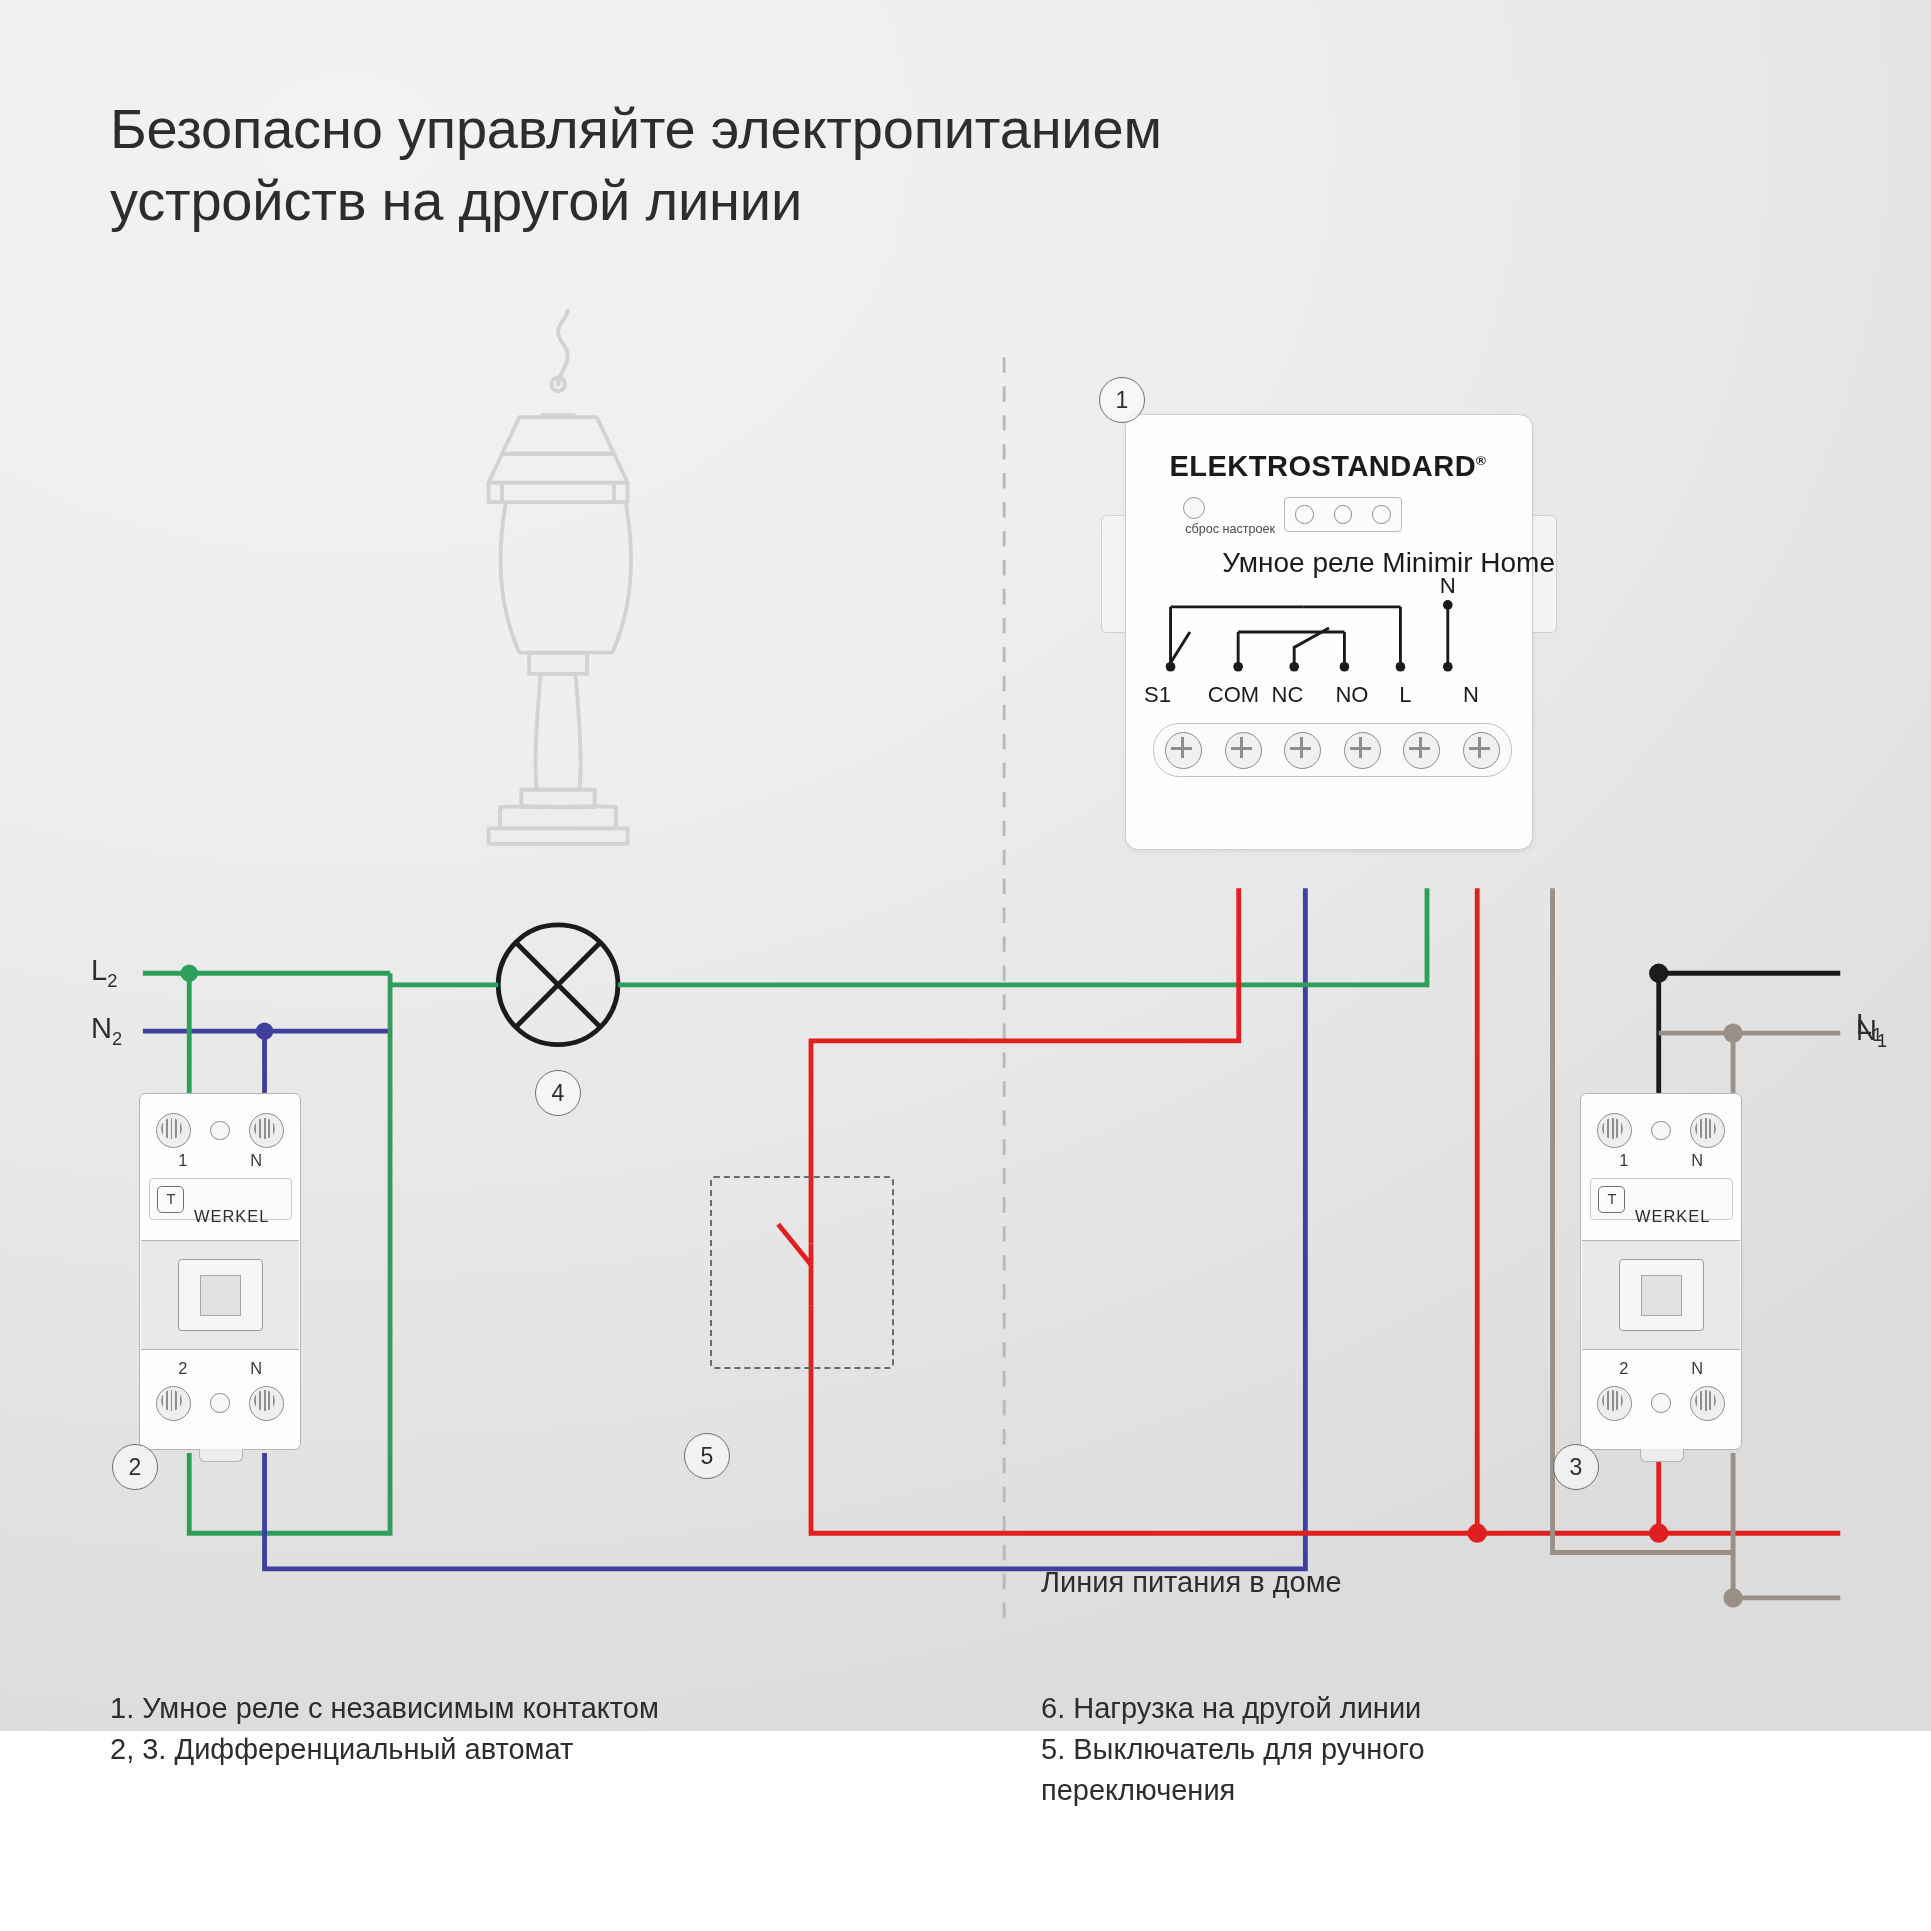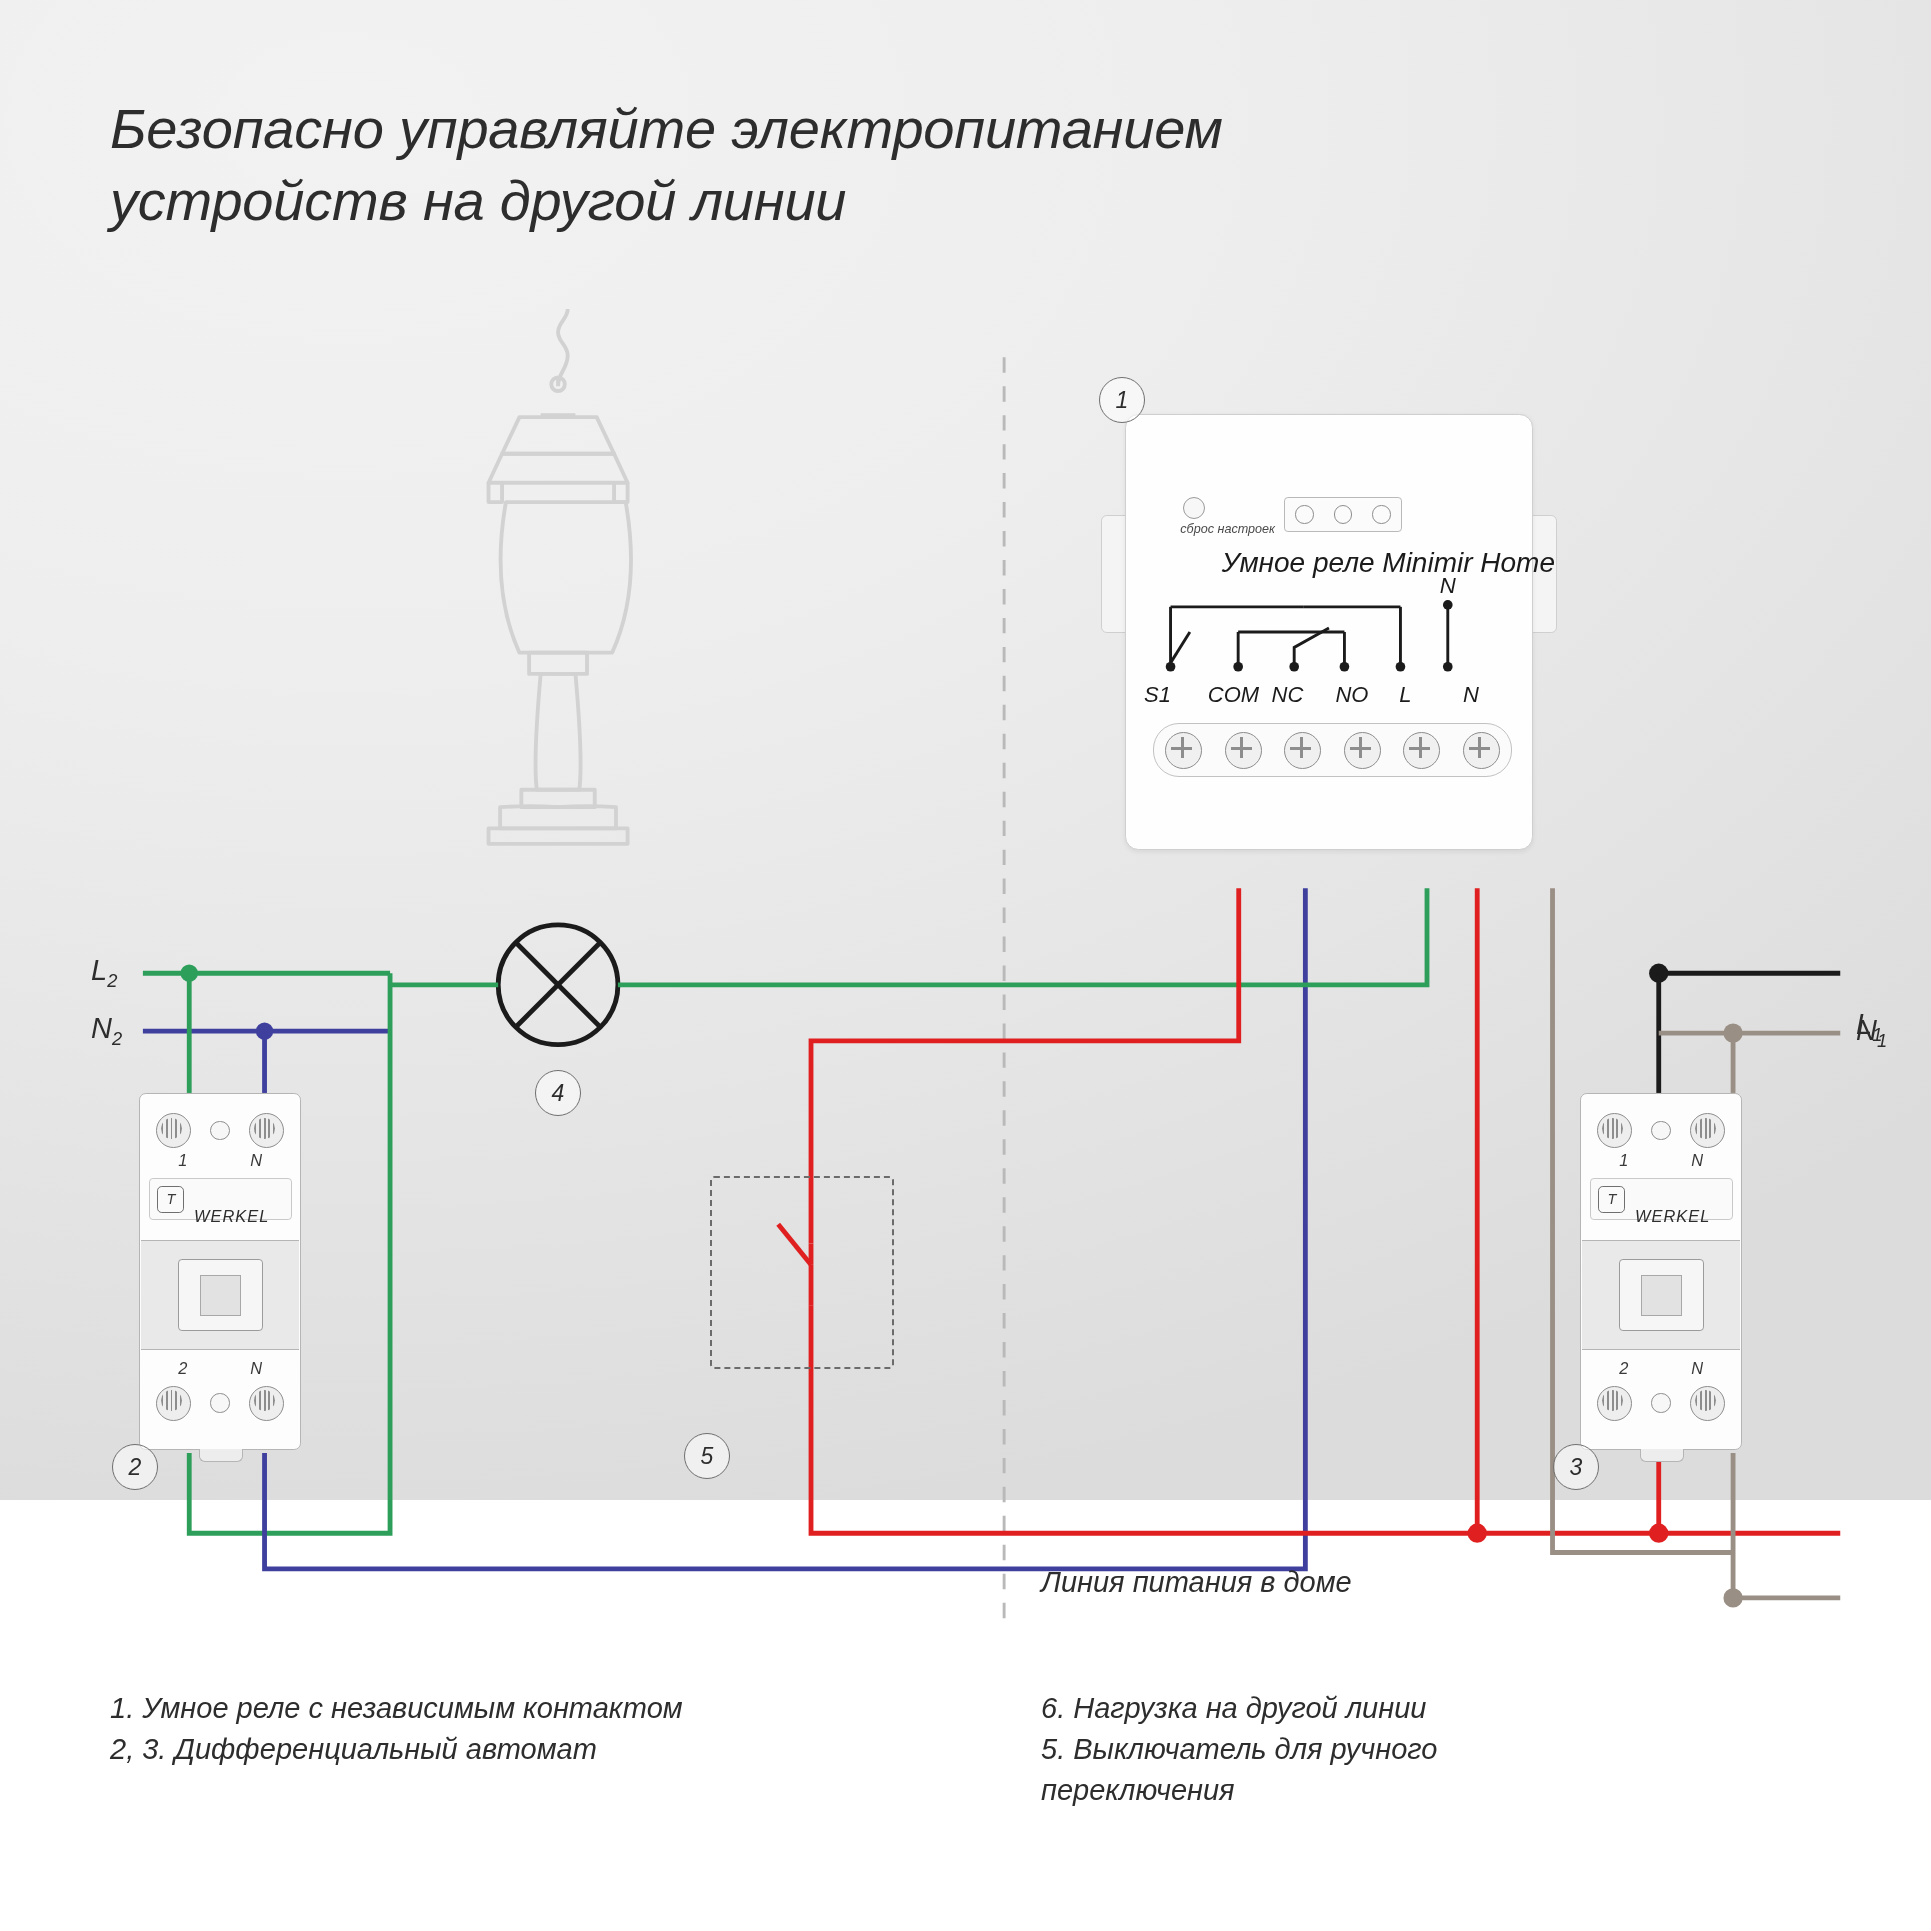--- a/index.html
+++ b/index.html
@@ -9,23 +9,22 @@
   }
   body {
     width: 1931px;
     height: 1931px;
     font-family: "Liberation Sans", sans-serif;
     overflow: hidden;
   }
   #page {
     position: relative;
     width: 1931px;
-    height: 1500px;
+    height: 1731px;
     background: radial-gradient(115% 95% at 18% 8%, #f2f2f2 0%, #eeeeee 38%, #e6e6e6 68%, #dcdcdc 100%);
-    font-style: italic;
   }
   .title {
     position: absolute;
     left: 110px;
     top: 93px;
     width: 1506px;
     font-size: 56px;
     line-height: 1.28;
     color: #2d2d2d;
     letter-spacing: -0.2px;
@@ -362,20 +361,21 @@
 
     <path d="M1795 1505 L1795 1655 L1906 1655" stroke="#9a8f85" stroke-width="5" fill="none"></path>
     <circle cx="1795" cy="1655" r="10" fill="#9a8f85"></circle>
     <path d="M1608 920 L1608 1608 L1795 1608" stroke="#9a8f85" stroke-width="5" fill="none"></path>
   </svg>
 
   <div class="relay-card">
     <div class="relay-ear left"></div>
     <div class="relay-ear right"></div>
     <div class="relay-body"></div>
+    <div class="relay-brand"><span>ELEKTROSTANDARD</span><sup>®</sup></div>
     <div class="relay-reset-dot"></div>
     <div class="relay-reset-label">сброс настроек</div>
     <div class="relay-leds">
         <i></i>
         <i></i>
         <i></i>
       </div>
     <div class="relay-model">Умное реле Minimir Home</div>
 
     <svg style="position:absolute;left:0;top:0;width:454px;height:454px" viewBox="0 0 470 470" width="454" height="454">

